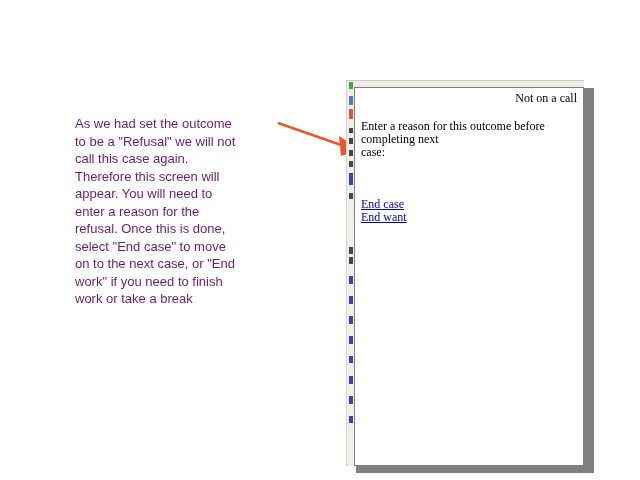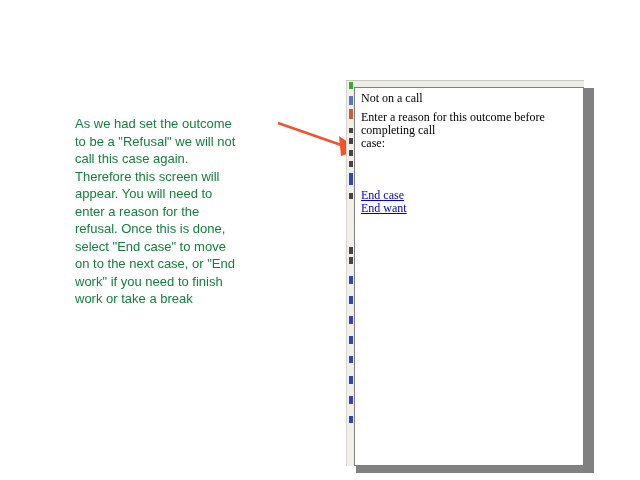--- a/index.html
+++ b/index.html
@@ -3,42 +3,42 @@
 <meta charset="utf-8">
 <style>
   html,body{margin:0;padding:0;background:#fff;}
   .slide{position:relative;width:640px;height:480px;background:#ffffff;overflow:hidden;
          font-family:"Liberation Sans",sans-serif;color:#000;}
 
   .slide-title{position:absolute;left:0;top:40px;width:100%;text-align:center;
                font-size:32px;font-weight:400;letter-spacing:0;}
 
   .body-text{position:absolute;left:75px;top:115px;width:205px;
-             font-size:13px;line-height:17.5px;white-space:pre-line;color:#15803d;}
+             font-size:13px;line-height:17.5px;white-space:pre-line;color:#701a75;}
 
   .pointer-arrow{position:absolute;left:270px;top:115px;width:95px;height:45px;}
 
   
   .shot-shadow{position:absolute;left:356px;top:88px;width:238px;height:385px;
                background:var(--shadow,#808080);}
 
   
   .shot{position:absolute;left:346px;top:80px;width:238px;height:385px;
         background:#f0efe9;border-top:1px solid #c9c7c0;}
   .shot .top-strip{position:absolute;left:0;top:0;width:100%;height:6px;
                    background:#edece6;}
   .shot .sliver{position:absolute;left:0;top:0;width:8px;height:100%;
                 background:#f0efe9;border-left:1px solid #d6d4cc;}
   .sliver .mark{position:absolute;left:2px;width:4px;}
 
   .window{position:absolute;left:8px;top:6px;right:0;bottom:0;
           background:#ffffff;border:1px solid #7f7f7f;}
   .window-content{padding:4px 6px 0 6px;
                   font-family:"Liberation Serif",serif;font-size:12px;line-height:13px;}
-  .win-title{text-align:left;margin:0 0 6px 0;}
+  .win-title{text-align:right;margin:0 0 15px 0;}
   .prompt{white-space:pre-line;margin:0 0 1px 0;}
   .fake-input{display:flex;align-items:center;width:205px;height:13px;
               background:#fff;border:1px solid #555;border-top-color:#333;
               font-family:"Liberation Sans",sans-serif;font-size:11px;
               padding:0 2px;overflow:hidden;white-space:nowrap;}
   .caret{display:inline-block;width:1px;height:10px;background:#000;margin-left:1px;}
   .links{margin-top:39px;}
   .links a{display:block;color:var(--link,#0000cc);
            line-height:13px;}
 </style>
@@ -91,21 +91,21 @@
         <div class="mark" style="top: 295px; height: 8px; background: rgb(51, 68, 187);"></div>
         <div class="mark" style="top: 315px; height: 8px; background: rgb(51, 68, 187);"></div>
         <div class="mark" style="top: 335px; height: 7px; background: rgb(51, 68, 187);"></div>
       </div>
 
     <div class="window">
       <div class="window-content">
 
         <div class="win-title">Not on a call</div>
 
-        <div class="prompt">Enter a reason for this outcome before completing call
+        <div class="prompt">Enter a reason for this outcome before completing next
 case:</div>
 
 
         <div class="links">
           <a href="#">End case</a>
           <a href="#">End want</a>
         </div>
 
       </div>
     </div>

